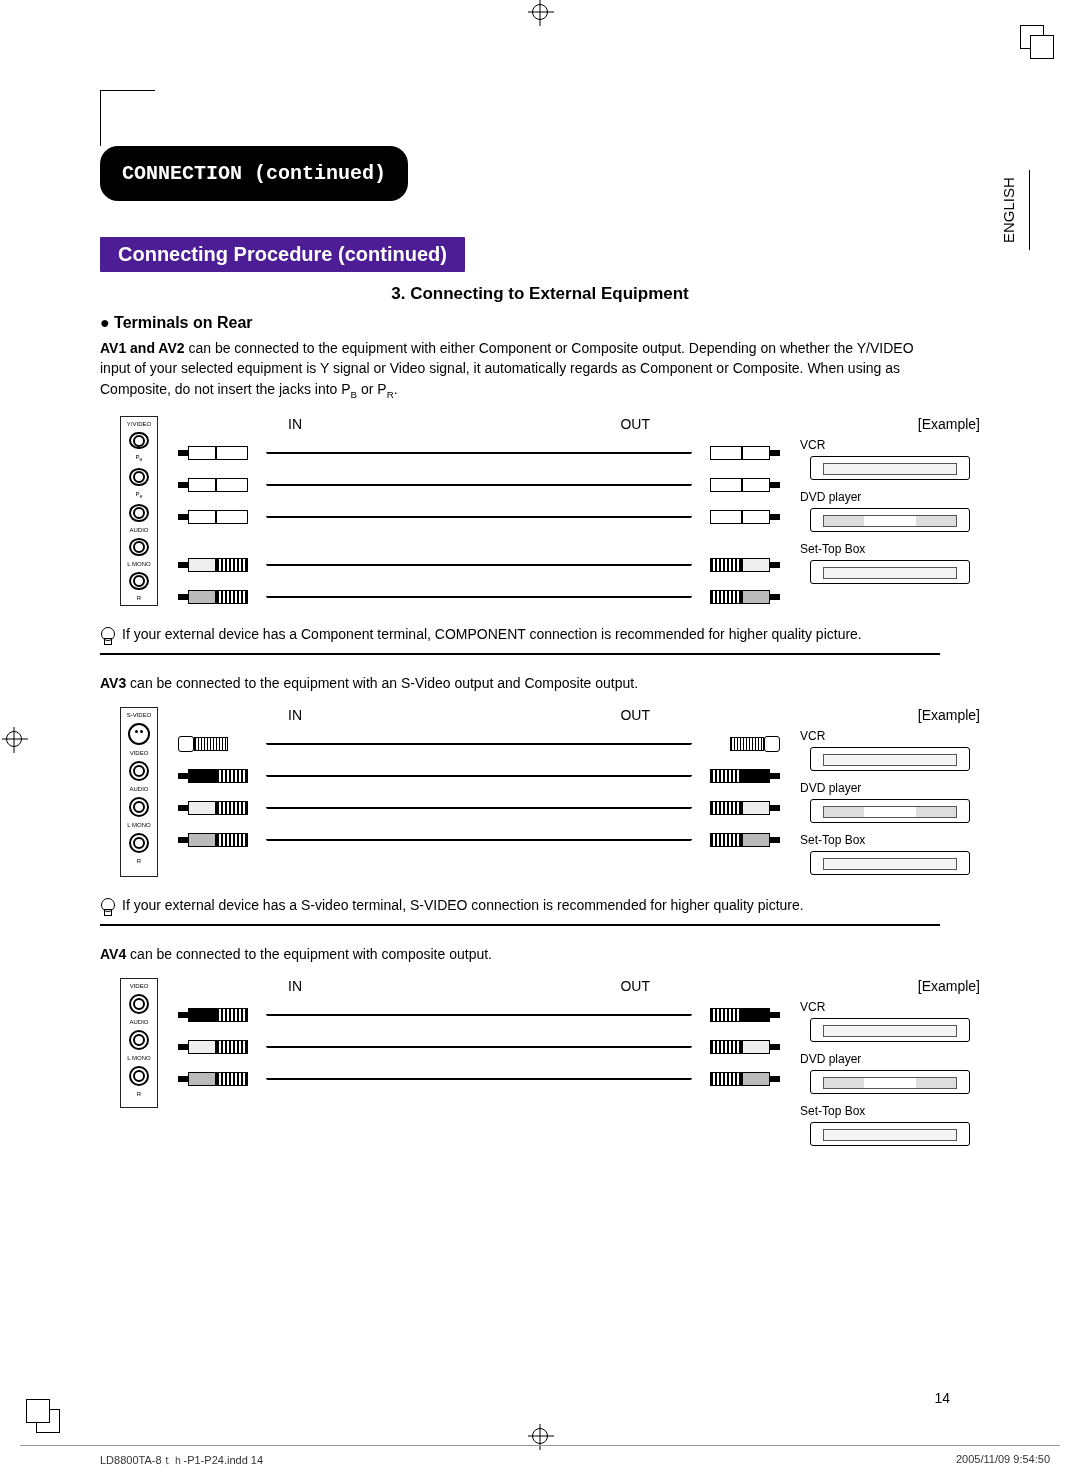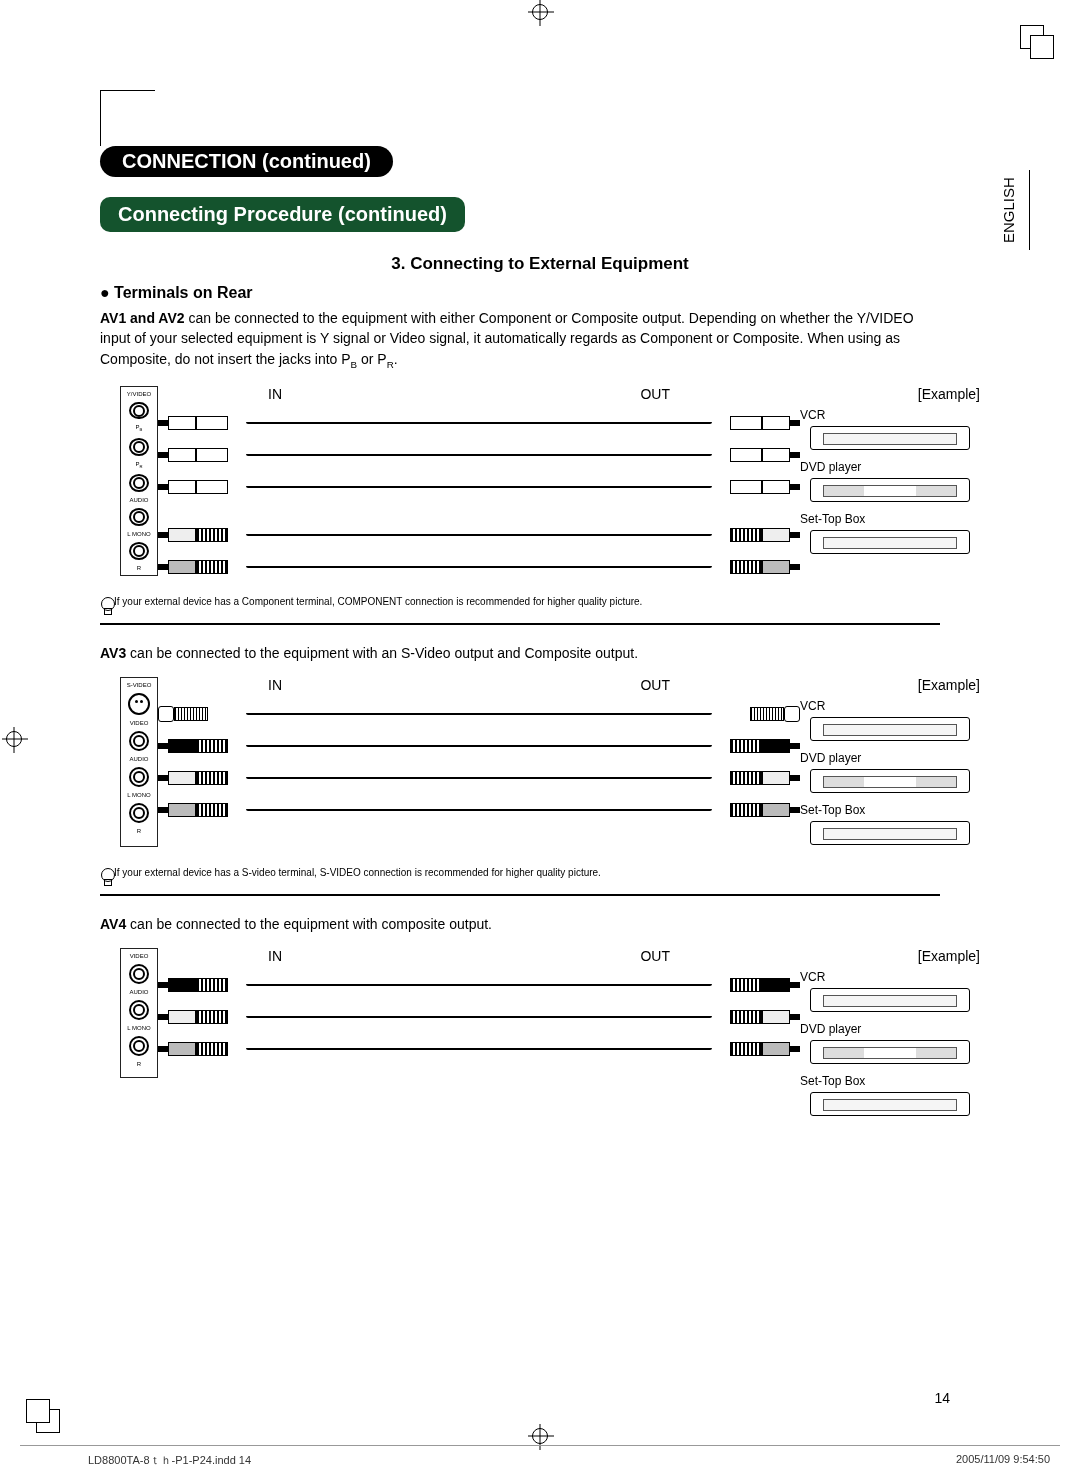--- a/index.html
+++ b/index.html
@@ -12,33 +12,34 @@
       padding: 90px 100px 40px 100px;
     }
     .crop-tl-h { top: 30px; left: 0; width: 55px; border-top: 1px solid #000; }
     .crop-tl-v { top: 0; left: 55px; height: 55px; border-left: 1px solid #000; }
     .header-pill {
       display: inline-block;
       background: #000;
       color: #fff;
       font-weight: bold;
       font-size: 20px;
-      padding: 4px 22px;
+      padding: 16px 22px;
       border-radius: 18px;
-      margin-bottom: 20px;
+      margin-bottom: 36px;
+      font-family: Liberation Mono, monospace;
     }
     .sub-pill {
       display: inline-block;
-      background: #14532d;
+      background: #4c1d95;
       color: #fff;
       font-weight: bold;
       font-size: 20px;
       padding: 6px 18px;
-      border-radius: 10px;
-      margin-bottom: 22px;
+      border-radius: 1px;
+      margin-bottom: 12px;
     }
     .sec-num {
       font-weight: bold;
       font-size: 17px;
       margin-bottom: 10px;
       text-align: center;
     }
     .bullet-head {
       font-weight: bold;
       font-size: 16px;
@@ -59,20 +60,21 @@
       font-size: 15px;
       border-left: 1px solid #000;
       padding-left: 12px;
       height: 80px;
       text-align: center;
     }
     .diagram {
       margin: 14px 0 10px 20px;
       display: flex;
       align-items: flex-start;
+      gap: 20px;
     }
     .terminal-block {
       width: 38px;
       background: #fff;
       border: 1px solid #222;
       display: flex;
       flex-direction: column;
       align-items: center;
       padding: 4px 0;
     }
@@ -136,44 +138,45 @@
     }
     .device-box::after {
       content:""; position:absolute; top:6px; left:12px; right:12px; height:10px;
       border:1px solid #555; background:#f5f5f5;
     }
     .device-box.dvd::after {
       background: linear-gradient(90deg,#ddd 0 30%, #fff 30% 70%, #ddd 70%);
     }
     .tip-row {
       margin: 12px 0 8px 0;
-      font-size: 10px;
+      font-size: 14px;
       display: flex;
       align-items: flex-start;
+      gap: 8px;
     }
     .bulb-icon {
       width: 14px; height: 18px; position:relative; flex-shrink:0; margin-top:1px;
     }
     .bulb-icon::before {
       content:""; position:absolute; top:0; left:1px; width:12px; height:12px; border:1.5px solid #000; border-radius:50%;
     }
     .bulb-icon::after {
       content:""; position:absolute; bottom:0; left:4px; width:6px; height:5px; border:1.5px solid #000;
     }
     .hr {
       border:none; border-top:2px solid #000; margin: 4px 0 18px 0; width: 840px;
     }
     .page-num {
       position: absolute;
       bottom: 72px; right: 130px;
       font-size: 14px;
     }
     .footer {
       position: absolute;
-      bottom: 10px; left: 88px; right: 30px;
+      bottom: 10px; left: 100px; right: 30px;
       display:flex; justify-content:space-between;
       font-size: 11px; color:#333;
     }
     .footer .fn { }
     sub { font-size: 0.7em; }
     
     .reg-mark {
       position:absolute; width:16px; height:16px; border:1px solid #000; border-radius:50%;
     }
     .reg-mark::before, .reg-mark::after {

